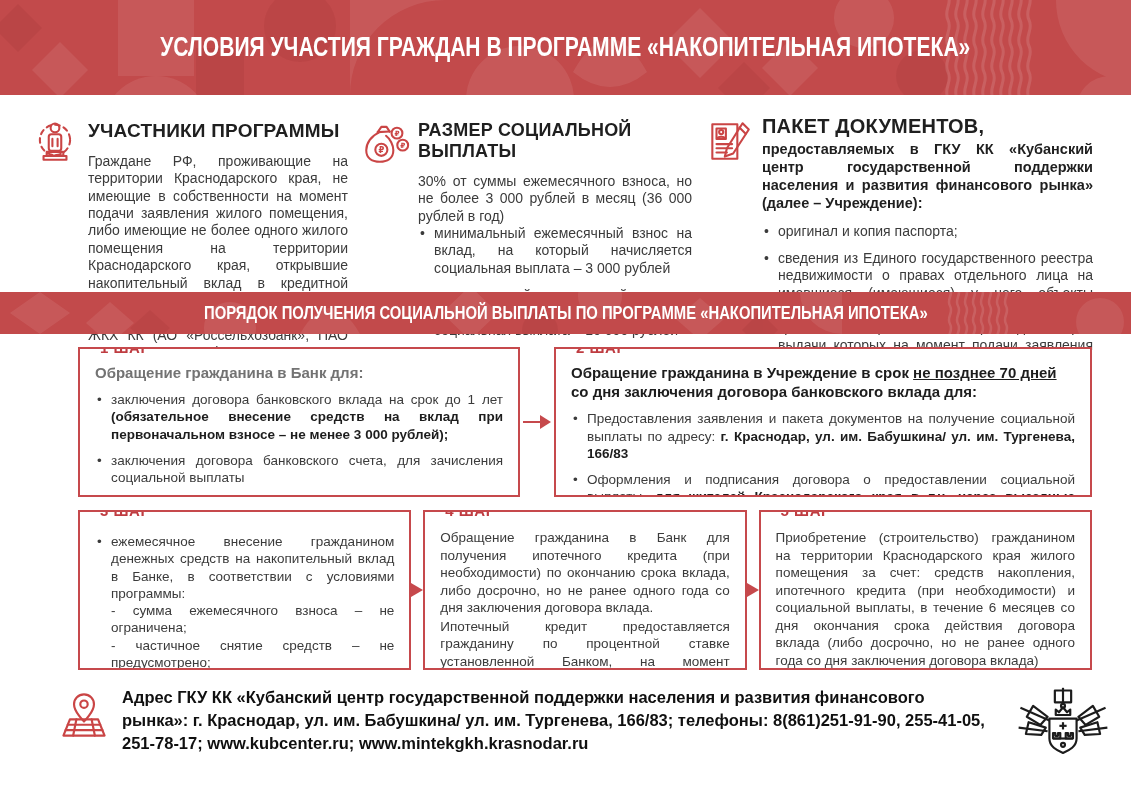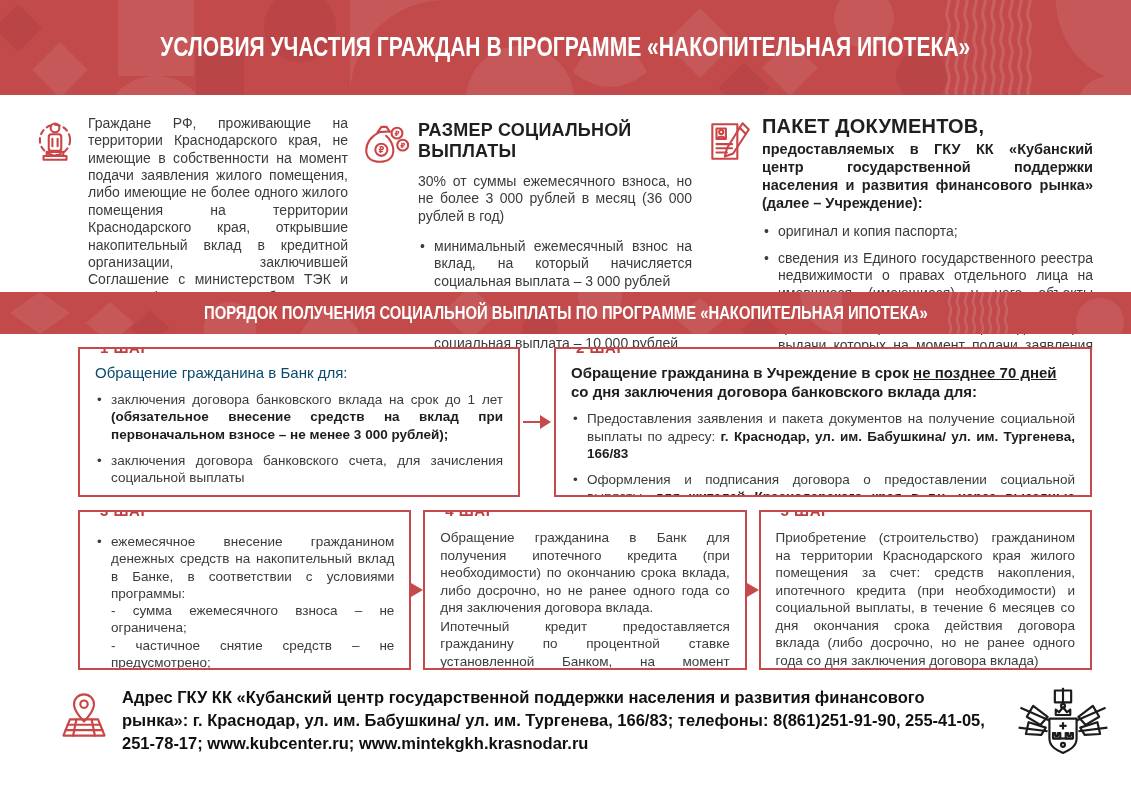--- a/index.html
+++ b/index.html
@@ -21,21 +21,21 @@
   .info-col .icon-wrap { flex:0 0 52px; margin-right:6px; margin-top:2px; }
   .info-col .icon-wrap svg { width:50px; height:50px; }
   .col-1 { width:318px; }
   .col-2 { width:332px; }
   .col-3 { width:389px; }
   .info-title { font-size:19px; font-weight:700; color:#1f1f1f; margin:5px 0 11px 0; letter-spacing:.2px; }
   .col-2 .info-title { font-size:18px; }
   .col-3 .info-title { font-size:20px; margin:0 0 2px 0; }
   .info-subtitle { font-size:14.5px; font-weight:700; color:#1f1f1f; text-align:justify; line-height:1.25; margin-bottom:10px; }
   .info-body { font-size:14px; color:#3b3b3b; line-height:1.24; text-align:justify; }
-  .col-2 .info-body { margin-bottom:13px; }
+  .col-2 .info-body { }
   ul.dots { list-style:none; }
   ul.dots li { position:relative; padding-left:16px; font-size:14px; color:#3b3b3b; line-height:1.24; text-align:justify; margin-bottom:10px; }
   ul.dots li::before { content:"•"; position:absolute; left:2px; top:0; color:#3b3b3b; }
 
   
   .steps { padding:13px 39px 0 78px; }
   .steps-row { display:flex; }
   .row-1 { margin-bottom:13px; }
   .step-box { position:relative; border:2px solid #c6494c; background:#fff; padding:13px 15px 8px 15px; overflow:hidden; }
   .row-1 .step-box { height:150px; }
@@ -120,20 +120,21 @@
           <circle cx="24" cy="22" r="14.5" stroke-dasharray="4.5 4"></circle>
           <circle cx="24" cy="10.5" r="4.2"></circle>
           <rect x="18" y="16.5" width="12" height="16" rx="2.5"></rect>
           <line x1="21.5" y1="21" x2="21.5" y2="28"></line>
           <line x1="26.5" y1="21" x2="26.5" y2="28"></line>
           <rect x="16" y="33.5" width="16" height="3.5"></rect>
           <rect x="13" y="37.5" width="22" height="3.5"></rect>
         </svg>
       </span>
       <div class="col-body">
+        <div class="info-title">УЧАСТНИКИ ПРОГРАММЫ</div>
         <p class="info-body">Граждане РФ, проживающие на территории Краснодарского края, не имеющие в собственности на момент подачи заявления жилого помещения, либо имеющие не более одного жилого помещения на территории Краснодарского края, открывшие накопительный вклад в кредитной организации, заключившей Соглашение с министерством ТЭК и ЖКХ КК (АО «Россельхозбанк», ПАО КБ «Центр-Инвест»)</p>
       </div>
     </div>
 
     <div class="info-col col-2">
       <span class="icon-wrap">
         <svg viewBox="0 0 48 48" fill="none" stroke="#ca4545" stroke-width="2" stroke-linecap="round" stroke-linejoin="round">
           <path d="M18,15 c-7,3 -12,10 -12,17 c0,8 6,11 13,11 c7,0 13,-3 13,-11 c0,-5 -3,-11 -7,-14"></path>
           <path d="M17,14.5 l3.5,-5 h5 l3,4.5"></path>
           <line x1="17" y1="14.5" x2="28.5" y2="14"></line>
@@ -213,21 +214,21 @@
       </g>
     </svg>
     <div class="banner-title">ПОРЯДОК ПОЛУЧЕНИЯ СОЦИАЛЬНОЙ ВЫПЛАТЫ ПО ПРОГРАММЕ «НАКОПИТЕЛЬНАЯ ИПОТЕКА»</div>
   </div>
 
   <div class="steps">
 
     <div class="steps-row row-1">
       <div class="step-box box-s1">
         <span class="step-label">1 ШАГ</span>
-        <div class="step-heading"><span style="font-weight: 400; color: #0c4a6e;">Обращение гражданина в Банк для:</span></div>
+        <div class="step-heading"><span style="font-weight: 700; color: #737373;">Обращение гражданина в Банк для:</span></div>
         <ul class="dots">
           <li><span>заключения договора  банковского вклада на срок до 1 лет </span><span style="font-weight: 700; color: rgb(29, 29, 29);">(обязательное внесение средств на вклад при первоначальном взносе – не менее 3 000 рублей);</span></li>
           <li><span>заключения договора банковского счета, для зачисления социальной выплаты</span></li>
         </ul>
       </div>
       <div class="gap-big">
         <span class="arrow">
             <span class="line"></span>
             <span class="head"></span>
           </span>

